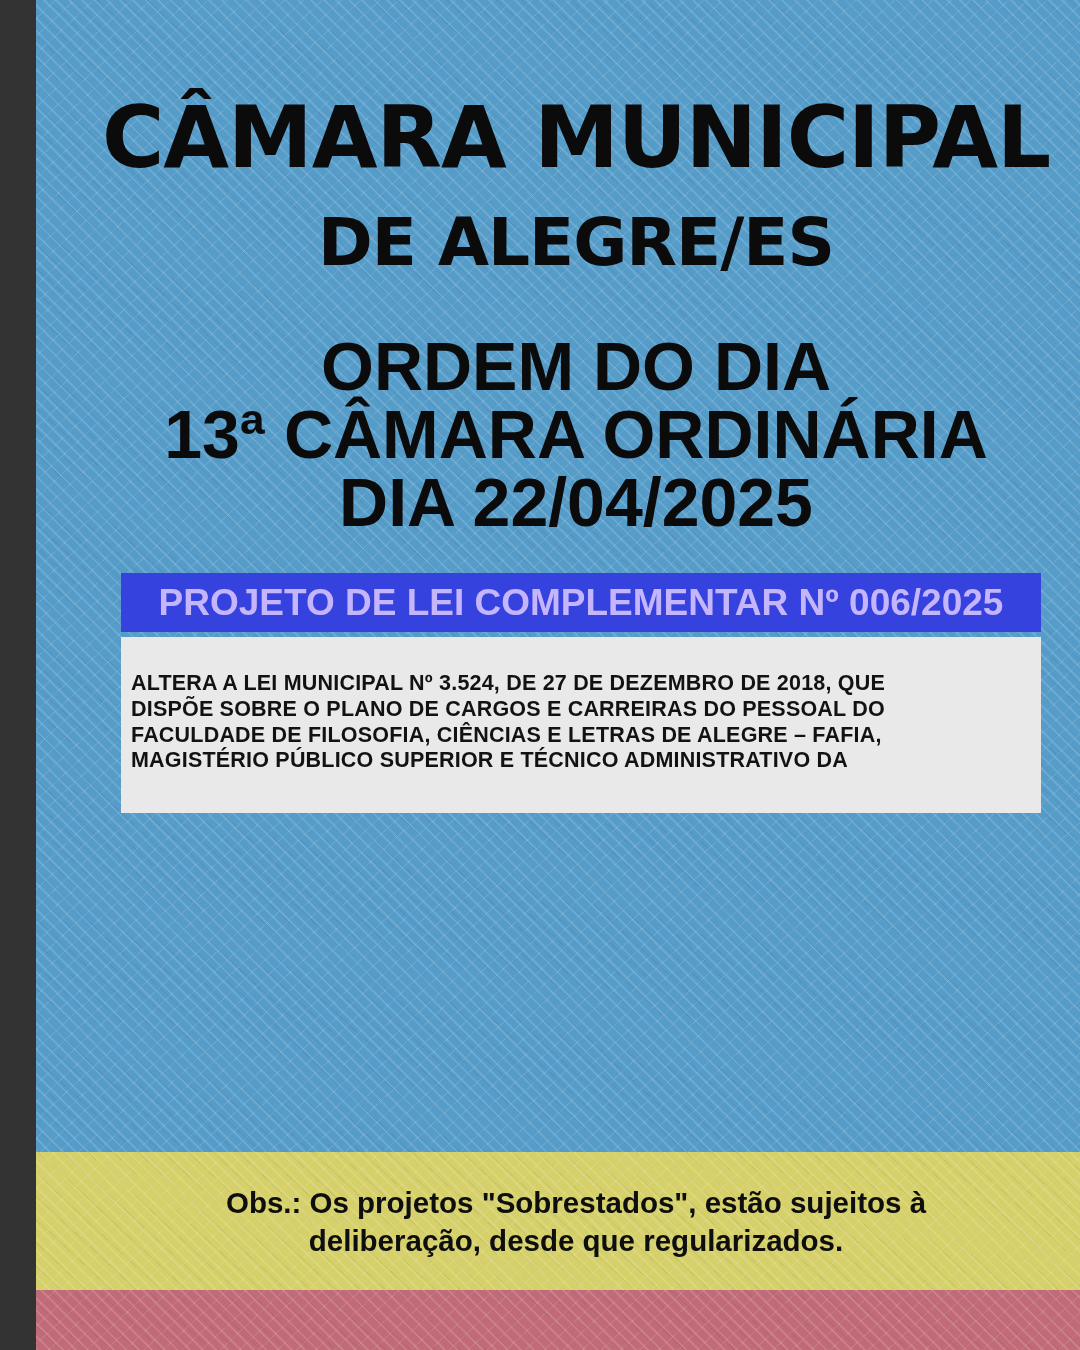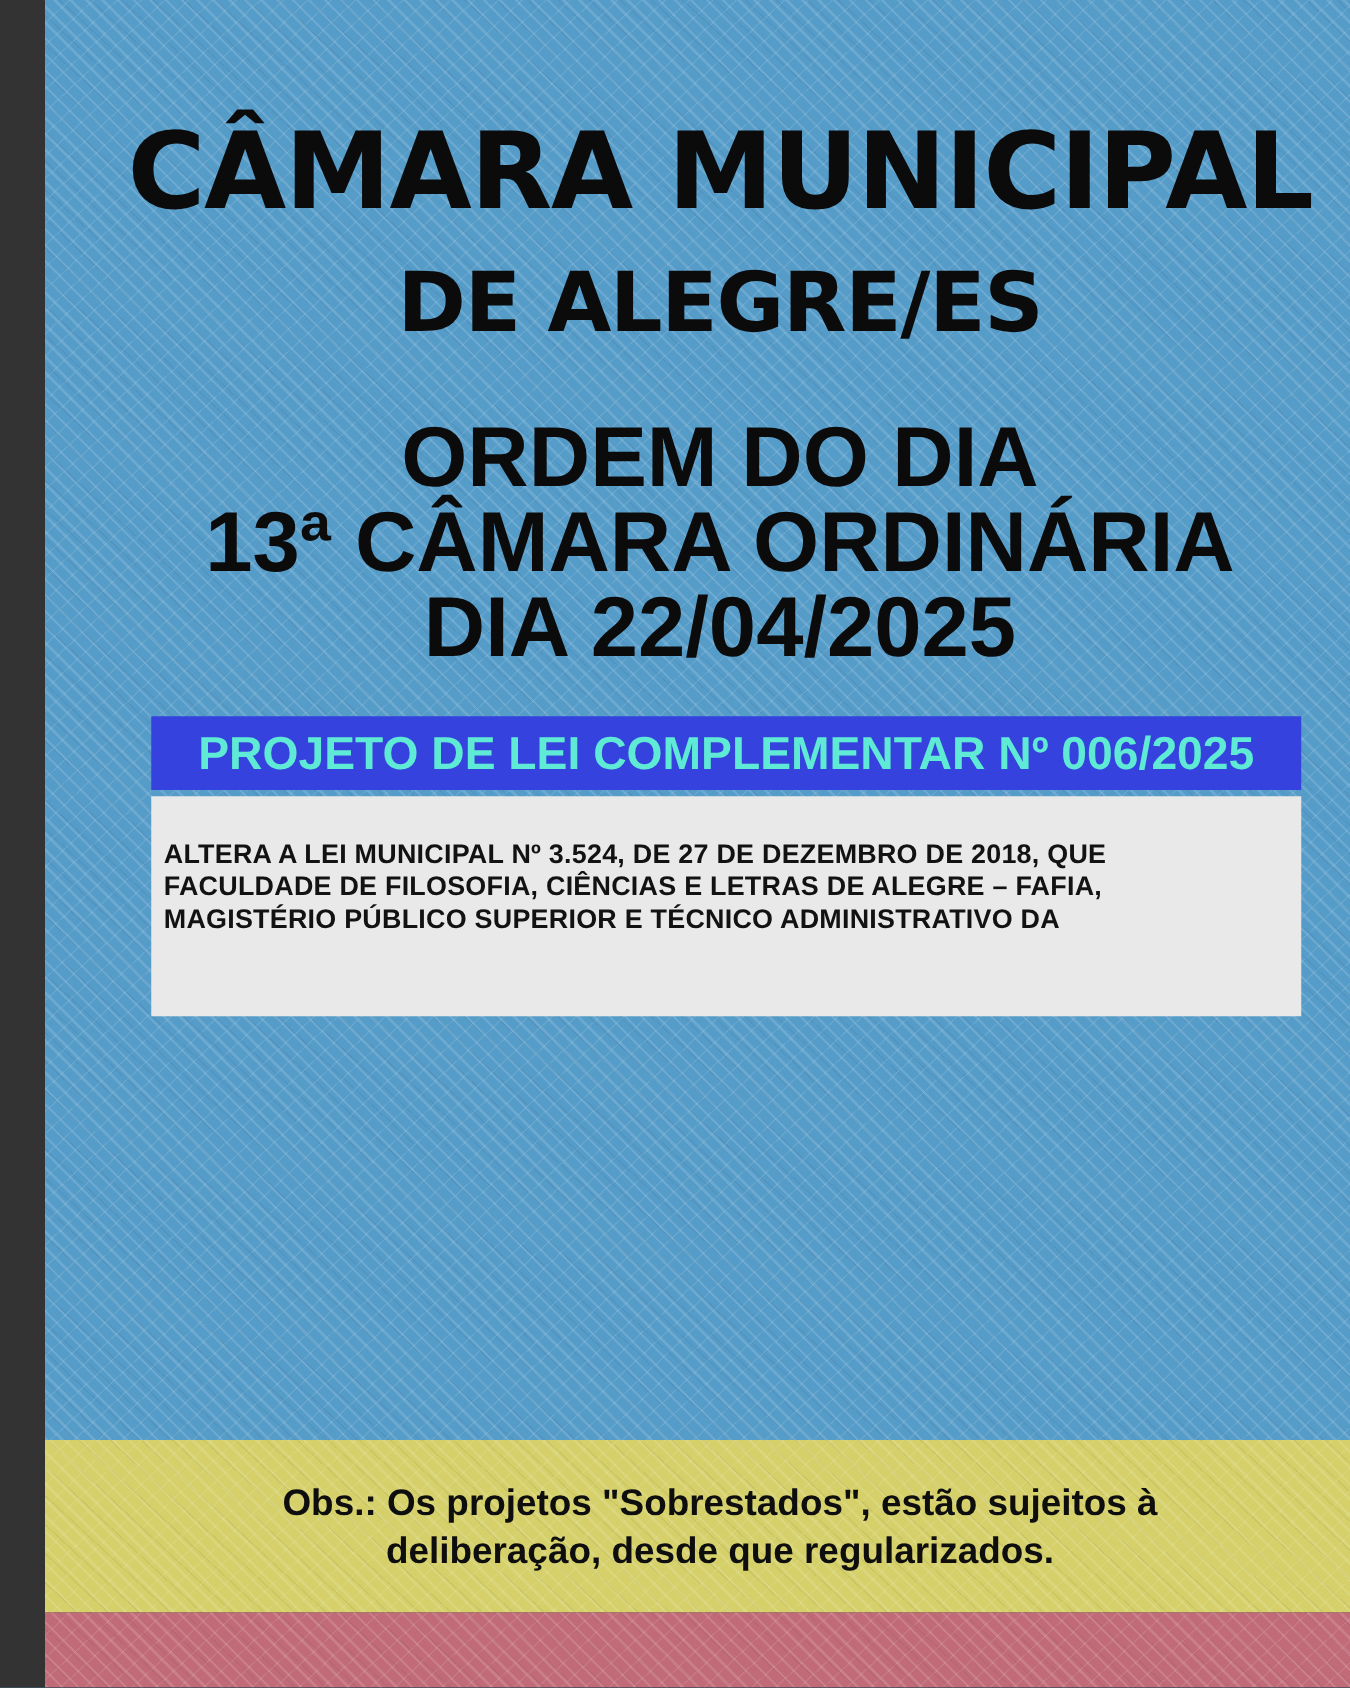--- a/index.html
+++ b/index.html
@@ -46,21 +46,21 @@
   #session-block{position:absolute;top:332px;left:0;width:1080px;text-align:center;color:#0b0b0b;}
 
   #project-banner{
     position:absolute;
     left:85px; top:573px;
     width:920px; height:59px;
     background:#3642de;
     display:flex;align-items:center;justify-content:center;
   }
   #project-banner .banner-text{
-    color:#5eead4;
+    color:#c4b5fd;
     font-weight:bold;
     font-size:37px;
     white-space:nowrap;
   }
 
   #summary-box{
     position:absolute;
     left:85px; top:637px;
     width:920px; height:176px;
     background:#e9e9e9;
@@ -107,20 +107,21 @@
     <div class="session-line">13ª CÂMARA ORDINÁRIA</div>
     <div class="session-line">DIA 22/04/2025</div>
   </div>
 
   <div id="project-banner">
     <span class="banner-text">PROJETO DE LEI COMPLEMENTAR Nº 006/2025</span>
   </div>
 
   <div id="summary-box">
     <div class="summary-line">ALTERA A LEI MUNICIPAL Nº 3.524, DE 27 DE DEZEMBRO DE 2018, QUE</div>
+    <div class="summary-line">DISPÕE SOBRE O PLANO DE CARGOS E CARREIRAS DO PESSOAL DO</div>
     <div class="summary-line">FACULDADE DE FILOSOFIA, CIÊNCIAS E LETRAS DE ALEGRE – FAFIA,</div>
     <div class="summary-line">MAGISTÉRIO PÚBLICO SUPERIOR E TÉCNICO ADMINISTRATIVO DA</div>
   </div>
 
   <div id="obs-block">
     <div class="obs-line">Obs.: Os projetos "Sobrestados", estão sujeitos à</div>
     <div class="obs-line">deliberação, desde que regularizados.</div>
   </div>
 
 

